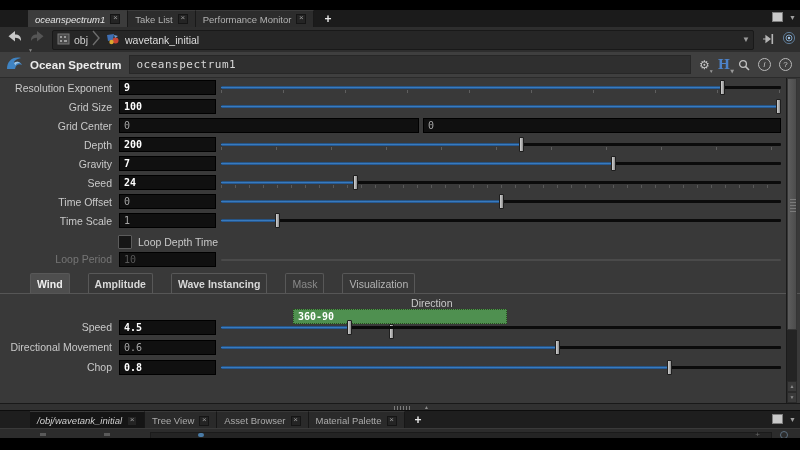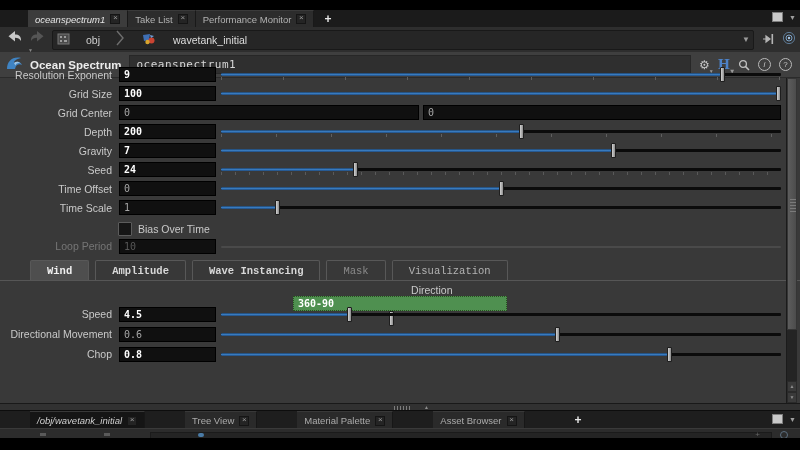--- a/index.html
+++ b/index.html
@@ -25,21 +25,21 @@
   .dd::before{content:"▼";}
 
   
   .pathbar{position:absolute;left:0;top:27px;width:800px;height:25px;background:#2e2e2e;
            border-bottom:1px solid #1a1a1a;}
   .nav-arrows{position:absolute;left:8px;top:4px;display:flex;gap:8px;align-items:center;}
   .arrow svg{display:block;}
   .back-dd{position:absolute;left:20px;top:16px;color:#888;font-size:5px;}
   .back-dd::before{content:"▼";}
   .crumb-recess{position:absolute;left:52px;top:3px;right:46px;height:18px;background:#262626;
-                border:1px solid #191919;border-radius:2px;display:flex;align-items:center;padding:0 4px;gap:12px;}
+                border:1px solid #191919;border-radius:2px;display:flex;align-items:center;padding:0 4px;}
   .crumb-txt{color:#cfcfcf;font-size:10.5px;margin:0 4px;}
   .crumb-node-txt{color:#dddddd;font-size:10.5px;margin-left:5px;}
   .crumb-dd{position:absolute;right:3px;top:4px;color:#9a9a9a;font-size:8px;}
   .crumb-dd::before{content:"▼";}
   .path-right{position:absolute;right:4px;top:4px;display:flex;gap:7px;align-items:center;}
 
   
   .param-pane{position:absolute;left:0;top:52px;width:800px;height:351px;background:#393939;}
   .node-header{position:absolute;left:0;top:0;width:800px;height:25px;background:#3f3f3f;
                border-bottom:1px solid #2b2b2b;display:flex;align-items:center;}
@@ -53,21 +53,21 @@
   .gear::before{content:"⚙";}
   .hlogo{color:#4d82c8;font-weight:bold;font-size:13px;font-family:"DejaVu Serif",serif;}
   .hlogo::before{content:"H";}
   .tinydd{position:absolute;right:-4px;bottom:-2px;font-size:5px;color:#999;}
   .tinydd::before{content:"▼";}
   .circ{width:11px;height:11px;border:1px solid #b9b9b9;border-radius:50%;color:#c5c5c5;
         font-size:8px;line-height:11px;text-align:center;display:inline-block;}
   .info-circ::before{content:"i";font-style:italic;}
   .help-circ::before{content:"?";}
 
-  .param-body{position:absolute;left:0;top:13px;width:800px;}
+  .param-body{position:absolute;left:0;top:26px;width:800px;}
   .prow{height:19px;display:flex;align-items:center;}
   .prow.wind{height:20px;}
   .plabel{width:112px;text-align:right;padding-right:7px;color:#c9c9c9;font-size:10.5px;
           white-space:nowrap;flex:none;}
   .plabel.dim{color:#757575;}
   .pfield{width:97px;height:15px;flex:none;background:#101010;border:1px solid #000;
           box-sizing:border-box;font-family:"DejaVu Sans Mono",monospace;font-size:10px;
           color:#a6a6a6;display:flex;align-items:center;padding:0 4px;}
   .pfield.bold{color:#ffffff;font-weight:bold;}
   .pfield.dim{color:#585858;}
@@ -92,23 +92,23 @@
   .ticks.fine10{background:repeating-linear-gradient(90deg,#595959 0 1px,transparent 1px 10px);}
 
   .chkrow{height:17px;margin-top:3px;display:flex;align-items:center;}
   .chk-spacer{width:118px;flex:none;}
   .checkbox{width:12px;height:12px;background:#161616;border:1px solid #5c5c5c;border-radius:1px;}
   .chklabel{color:#c9c9c9;font-size:10.5px;margin-left:6px;}
   .looprow{height:18px;display:flex;align-items:center;}
 
   .ptabstrip{margin-top:4px;height:21px;border-bottom:1px solid #565656;display:flex;
              padding-left:30px;align-items:flex-end;}
-  .ptab{height:20px;box-sizing:border-box;display:flex;align-items:center;padding:0 16px;
+  .ptab{height:20px;box-sizing:border-box;display:flex;align-items:center;padding:0 6px;
         border:1px solid #585858;border-bottom:none;background:#383838;color:#b3b3b3;
-        font-size:10.5px;margin-right:6px;border-radius:2px 2px 0 0;font-family:Liberation Mono, monospace;}
+        font-size:10.5px;margin-right:18px;border-radius:2px 2px 0 0;}
   .ptab.active{background:#4e4e4e;color:#f0f0f0;font-weight:bold;}
   .ptab.boldtab{font-weight:bold;color:#d8d8d8;}
   .ptab.dimtab{color:#8a8a8a;}
 
   
   .vscroll{position:absolute;right:3px;top:26px;width:10px;height:325px;background:#242424;
            border-left:1px solid #1b1b1b;}
   .vthumb{position:absolute;left:0;top:0;width:10px;height:252px;
           background:linear-gradient(90deg,#5d5d5d,#4c4c4c);border:1px solid #353535;box-sizing:border-box;}
   .vgrip{position:absolute;left:2px;top:120px;width:6px;height:14px;
@@ -122,21 +122,21 @@
   .h-splitter{position:absolute;left:0;top:403px;width:800px;height:7px;background:#313131;
               border-top:1px solid #191919;}
   .hgrip{position:absolute;left:394px;top:2px;width:16px;height:4px;
          background:repeating-linear-gradient(90deg,#7c7c7c 0 1px,transparent 1px 3px);}
   .htri{position:absolute;left:424px;top:0px;color:#8d8d8d;font-size:5px;}
   .htri::before{content:"▲";}
 
   
   .bottom-tabbar{position:absolute;left:0;top:410px;width:800px;height:18px;background:#1e1e1e;
                  border-top:1px solid #0d0d0d;display:flex;align-items:stretch;}
-  .btabs{display:flex;margin-left:30px;gap:40px;}
+  .btabs{display:flex;margin-left:30px;}
   .btab{display:flex;align-items:center;gap:5px;padding:0 7px;background:#2a2a2a;color:#ababab;
         font-size:9.5px;border-right:1px solid #171717;border-top:1px solid #383838;}
   .btab.active{background:#151515;color:#cfcfcf;font-style:italic;}
 
   
   .partial-pane{position:absolute;left:0;top:428px;width:800px;height:10px;background:#2c2c2c;
                 border-top:1px solid #3a3a3a;}
   .pp-recess{position:absolute;left:150px;top:3px;width:620px;height:6px;background:#242424;
              border:1px solid #1b1b1b;}
   .pp-dot{position:absolute;left:198px;top:4px;width:6px;height:4px;background:#4a7ba6;border-radius:2px;}
@@ -340,21 +340,21 @@
         <div class="slider" style="--fill: 10%;">
           <div class="track"></div>
           <div class="fillbar"></div>
           <div class="handle"></div>
         </div>
       </div>
 
       <div class="chkrow">
         <span class="chk-spacer"></span>
         <span class="checkbox"></span>
-        <span class="chklabel">Bias Over Time</span>
+        <span class="chklabel">Loop Depth Time</span>
       </div>
 
       <div class="looprow">
         <span class="plabel dim">Loop Period</span>
         <div class="pfield dim">10</div>
         <div class="slider">
           <div class="track disabled"></div>
         </div>
       </div>
 
@@ -428,25 +428,25 @@
     <div class="btabs">
       <div class="btab active">
         <span>/obj/wavetank_initial</span>
         <span class="tclose"></span>
       </div>
       <div class="btab">
         <span>Tree View</span>
         <span class="tclose"></span>
       </div>
       <div class="btab">
+        <span>Asset Browser</span>
+        <span class="tclose"></span>
+      </div>
+      <div class="btab">
         <span>Material Palette</span>
-        <span class="tclose"></span>
-      </div>
-      <div class="btab">
-        <span>Asset Browser</span>
         <span class="tclose"></span>
       </div>
       <div class="addtab"></div>
     </div>
     <div class="bar-right" style="top:3px;">
       <span class="pane-square"></span>
       <span class="dd"></span>
     </div>
   </div>
 

